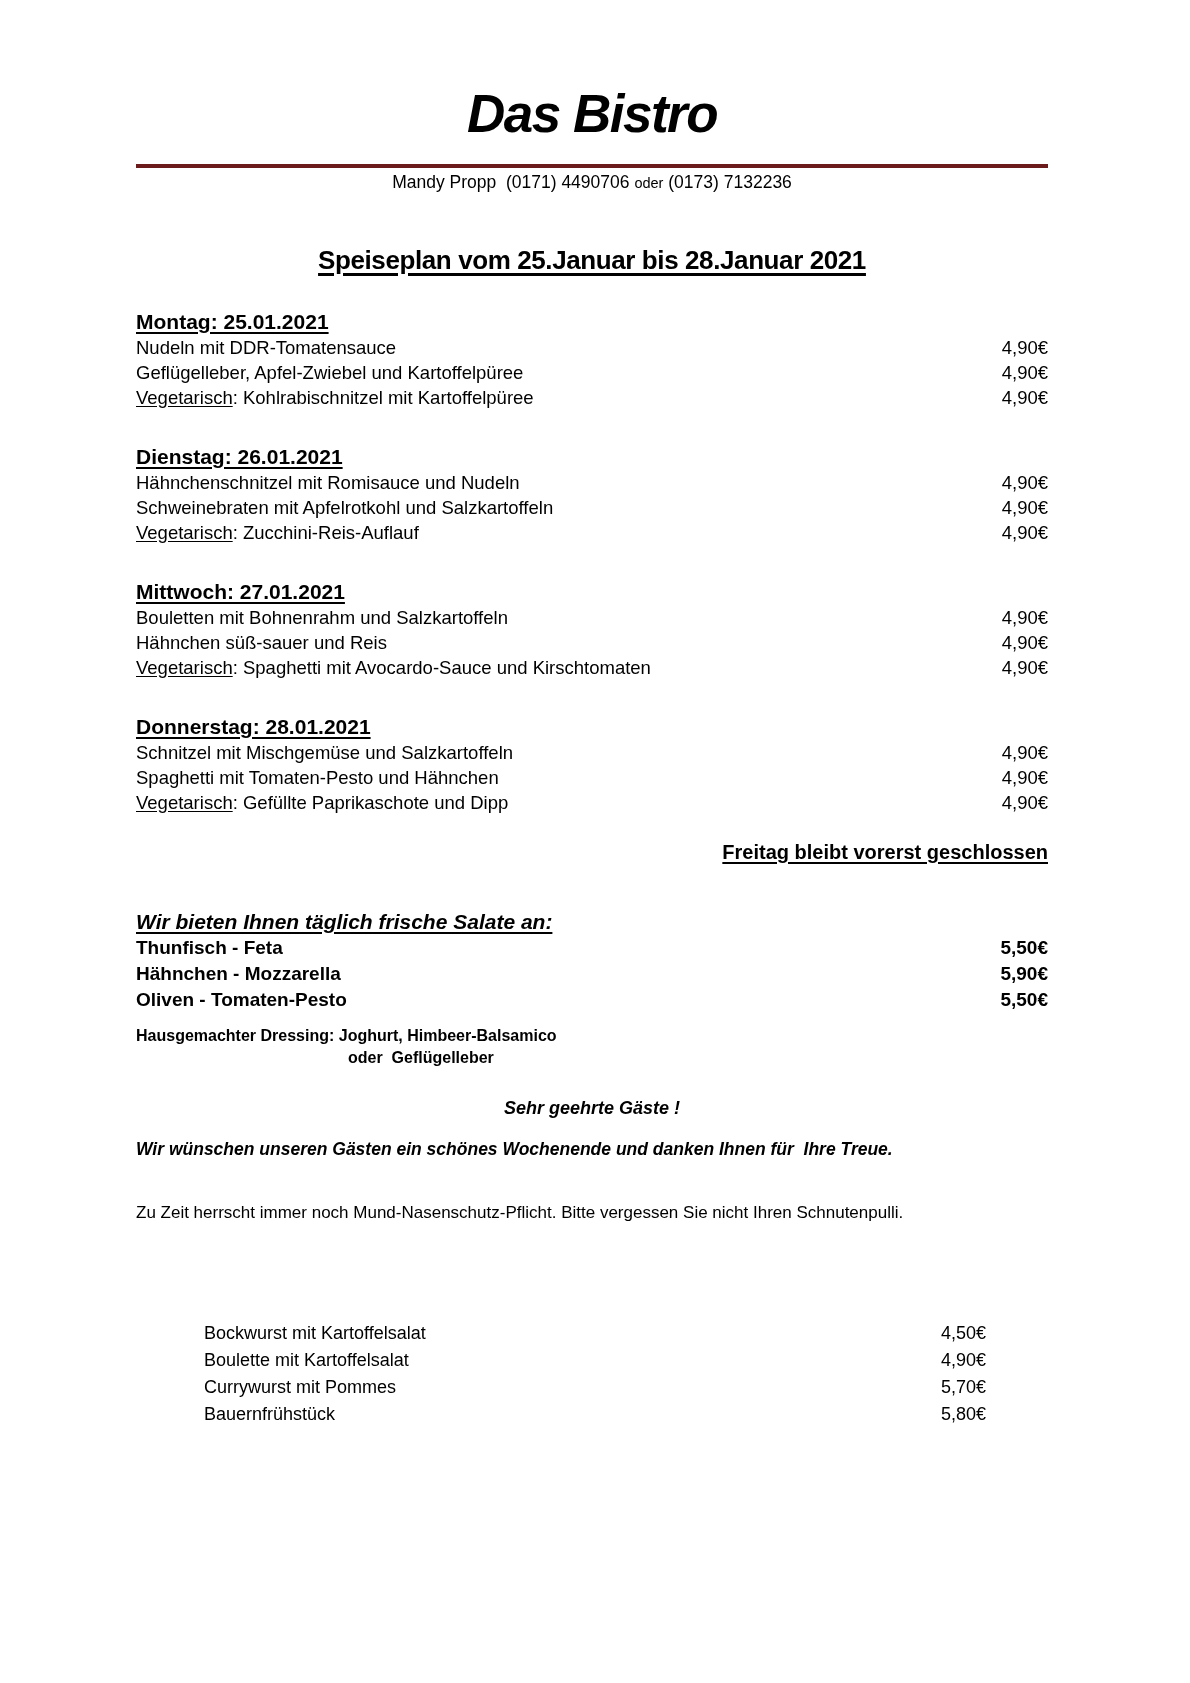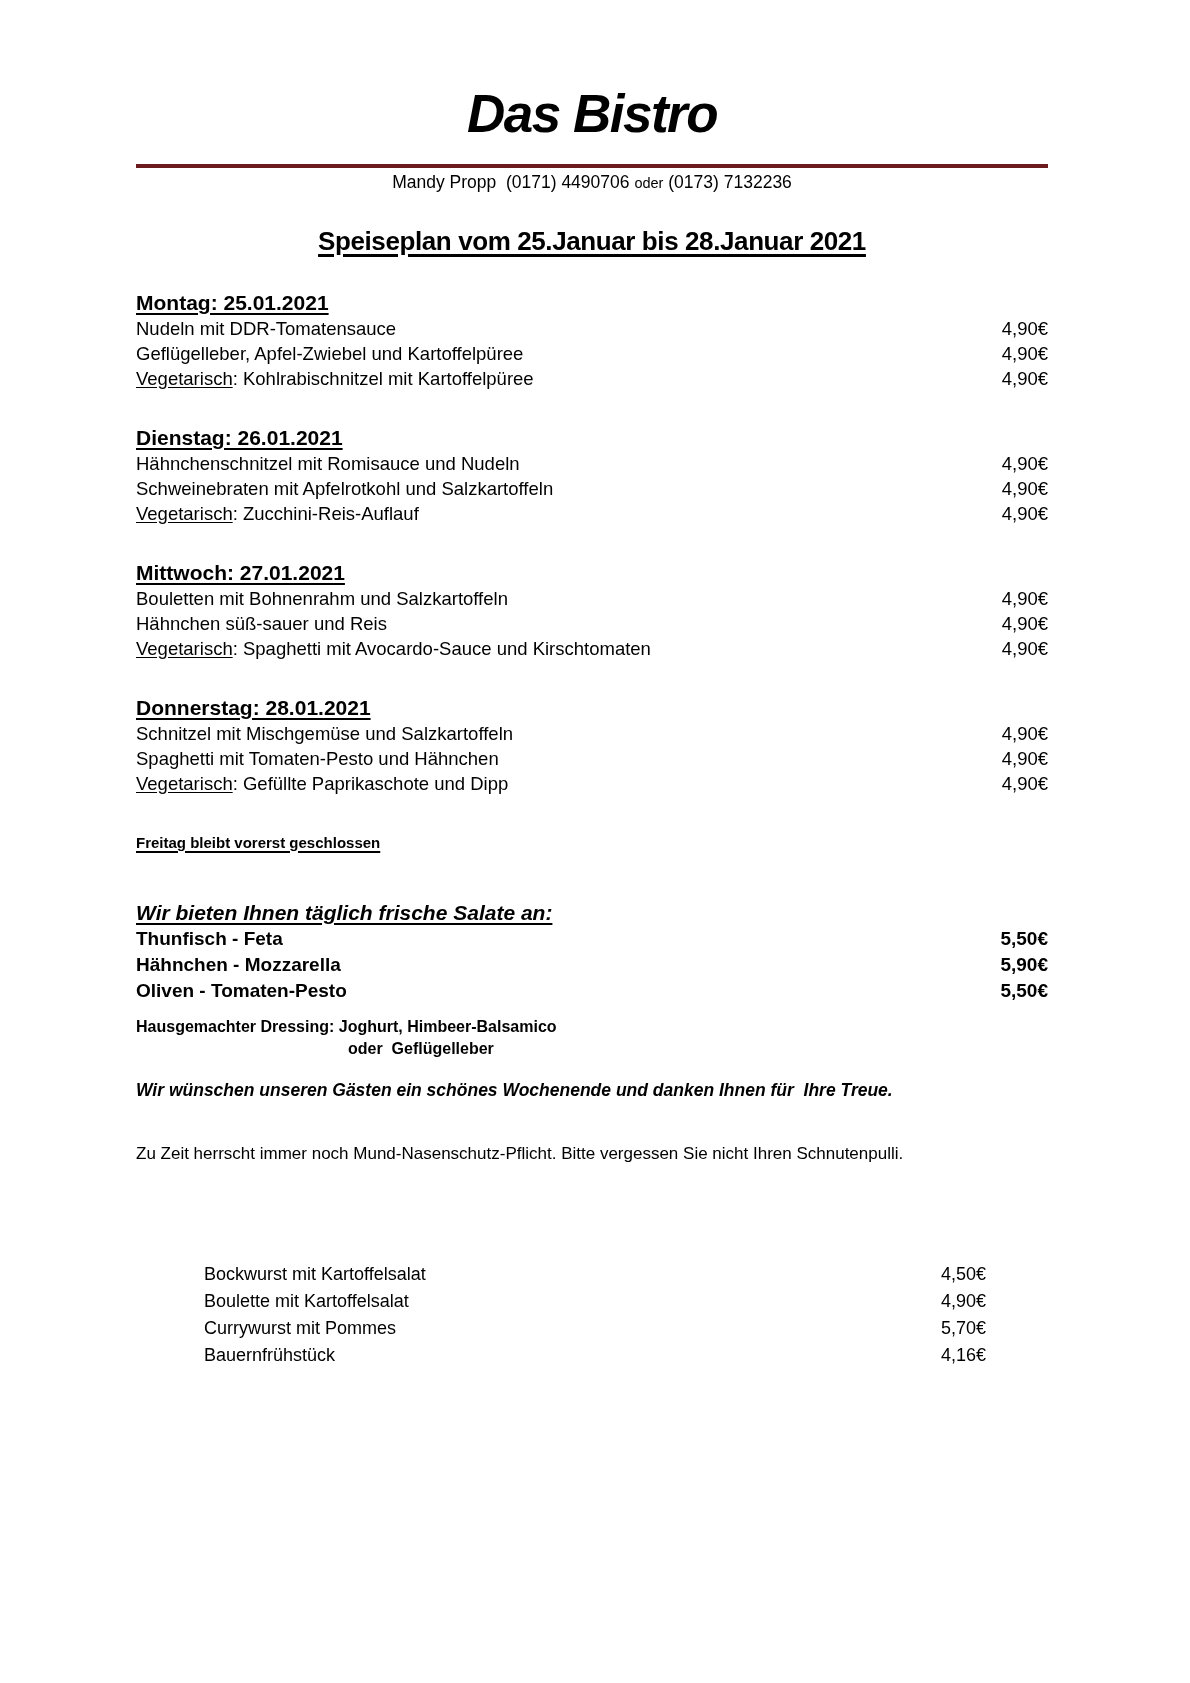--- a/index.html
+++ b/index.html
@@ -39,21 +39,21 @@
   }
   .phone {
     margin-top: 3px;
     text-align: center;
     font-size: 17.5px;
     line-height: 22px;
   }
   .phone .small { font-size: 14.5px; }
   .pre { white-space: pre-wrap; }
   .plan-heading {
-    margin-top: 32px;
+    margin-top: 51px;
     margin-bottom: 10px;
     text-align: center;
     font-size: 26px;
     line-height: 30px;
     font-weight: bold;
     text-decoration: underline;
     text-decoration-thickness: 2.5px;
     text-underline-offset: 4px;
     letter-spacing: -0.4px;
   }
@@ -69,27 +69,28 @@
   .row {
     display: flex;
     justify-content: space-between;
     align-items: baseline;
     font-size: 18.5px;
     line-height: 25px;
   }
   .price { white-space: nowrap; }
   .veg-label { text-decoration: underline; text-underline-offset: 2px; }
   .friday {
-    margin-top: 34px;
-    font-size: 15px;
+    margin-top: 24px;
+    font-size: 20px;
     line-height: 26px;
     font-weight: bold;
     text-decoration: underline;
     text-decoration-thickness: 2px;
     text-underline-offset: 3px;
+    text-align: right;
   }
   .salads { margin-top: 44px; }
   .salads-heading {
     font-size: 21px;
     line-height: 26px;
     font-weight: bold;
     font-style: italic;
     text-decoration: underline;
     text-decoration-thickness: 2px;
     text-underline-offset: 3px;
@@ -222,37 +223,38 @@
     <div class="row">
       <span class="dish">Oliven - Tomaten-Pesto</span>
       <span class="price">5,50€</span>
     </div>
     <div class="dressing">
       <div>Hausgemachter Dressing: Joghurt, Himbeer-Balsamico</div>
       <div class="dressing-line2 pre">oder  Geflügelleber</div>
     </div>
   </section>
 
+  <p class="greeting">Sehr geehrte Gäste !</p>
 
   <p class="wish pre">Wir wünschen unseren Gästen ein schönes Wochenende und danken Ihnen für  Ihre Treue.</p>
 
   <p class="mask">Zu Zeit herrscht immer noch Mund-Nasenschutz-Pflicht. Bitte vergessen Sie nicht Ihren Schnutenpulli.</p>
 
   <section class="extras">
     <div class="row">
       <span class="dish">Bockwurst mit Kartoffelsalat</span>
       <span class="price">4,50€</span>
     </div>
     <div class="row">
       <span class="dish">Boulette mit Kartoffelsalat</span>
       <span class="price">4,90€</span>
     </div>
     <div class="row">
       <span class="dish">Currywurst mit Pommes</span>
       <span class="price">5,70€</span>
     </div>
     <div class="row">
       <span class="dish">Bauernfrühstück</span>
-      <span class="price">4,16€</span>
+      <span class="price">5,80€</span>
     </div>
   </section>
 
 </div>
 
 </body></html>

